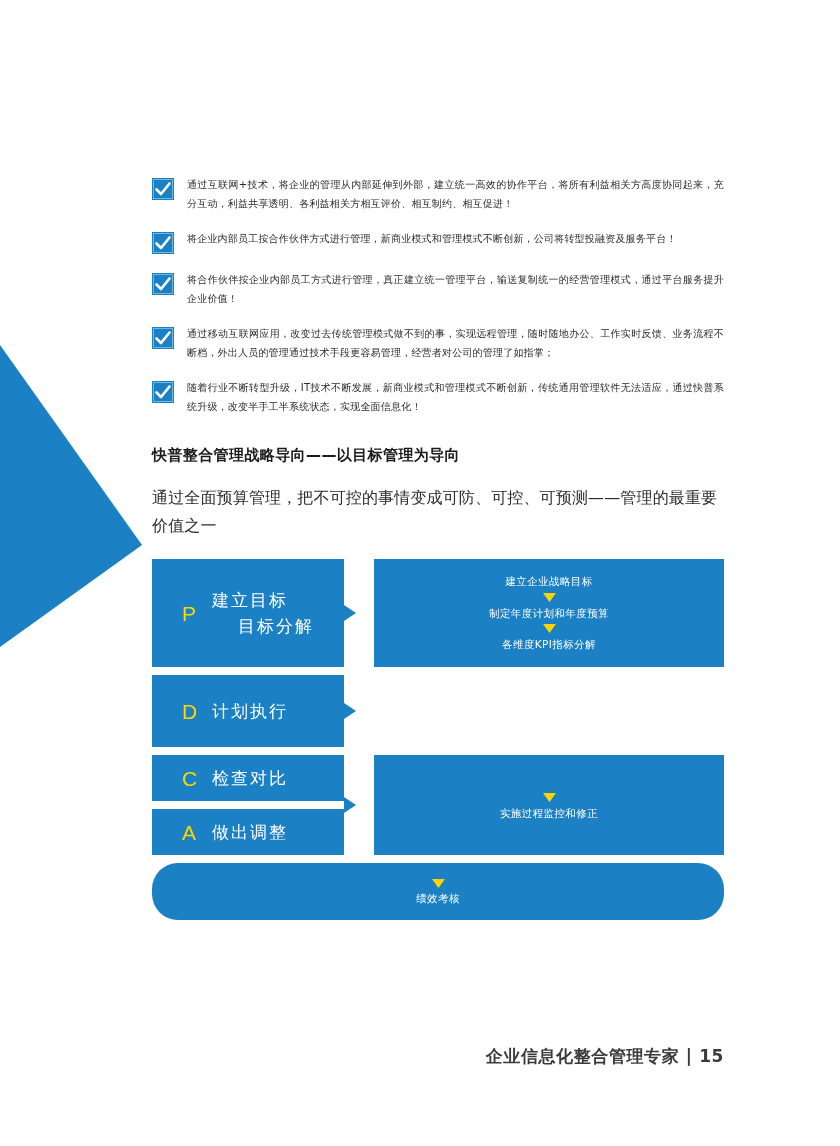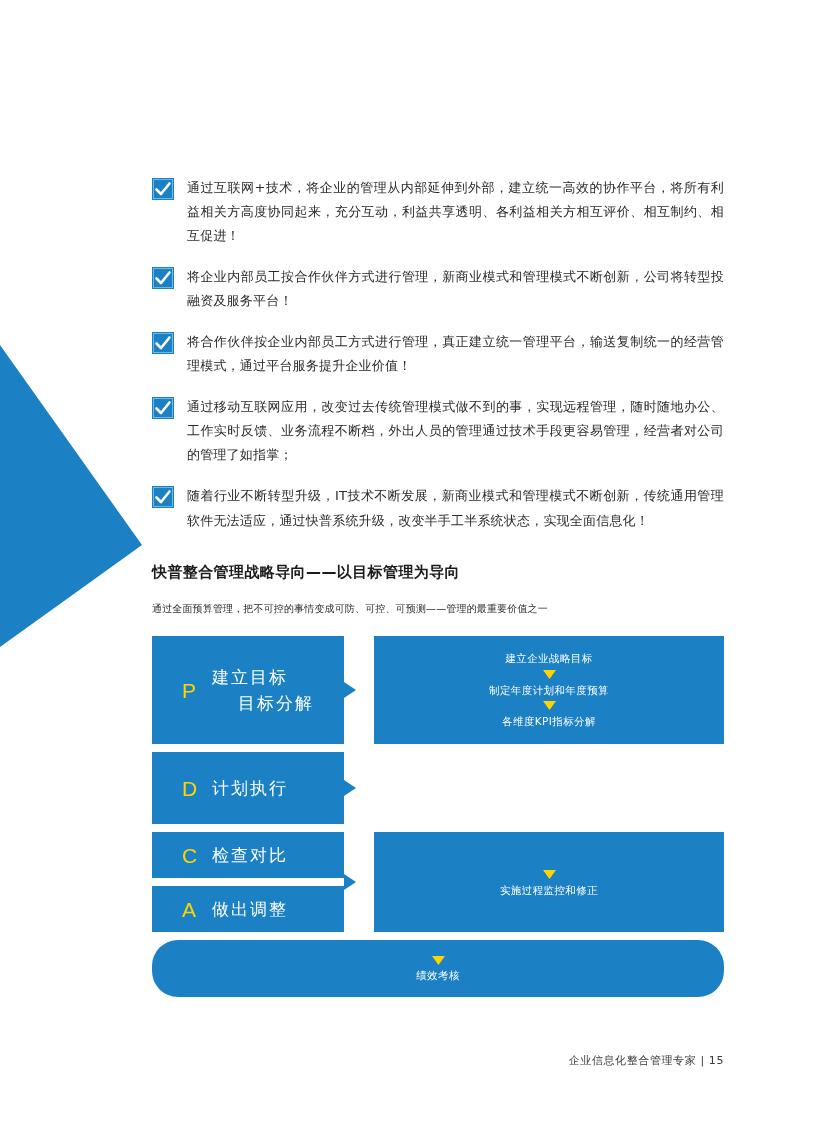--- a/index.html
+++ b/index.html
@@ -65,33 +65,33 @@
   }
   .check-icon {
     flex: 0 0 auto;
     width: 22px;
     height: 22px;
     margin-top: 2px;
     margin-right: 13px;
   }
   .check-icon svg { display: block; }
   .bullet-text {
-    font-size: 13px;
+    font-size: 10px;
     line-height: 1.85;
     color: #2b2b2b;
     letter-spacing: 0.2px;
     text-align: justify;
   }
 
   
   .section-two {
     margin-top: 30px;
   }
   .lead-text {
-    font-size: 10px;
+    font-size: 16px;
     color: #2b2b2b;
     line-height: 1.8;
     margin: 0 0 18px 0;
     letter-spacing: 0.15px;
   }
 
   
   .pdca {
     position: relative;
     width: 572px;
@@ -193,24 +193,24 @@
   }
   .pdca-bottom .down-arrow {
     margin-bottom: 3px;
   }
 
   
   .footer {
     position: absolute;
     right: 116px;
     bottom: 78px;
-    font-size: 11px;
+    font-size: 17px;
     color: #3a3a3a;
     letter-spacing: 0.6px;
-    font-weight: normal;
+    font-weight: bold;
   }
 </style>
 </head>
 <body>
 
 <div class="page">
 
   <div class="left-triangle">
     <svg width="142" height="302" viewBox="0 0 142 302" xmlns="http://www.w3.org/2000/svg">
       <polygon points="0,0 142,200 0,302" fill="#1b80c4"></polygon>

